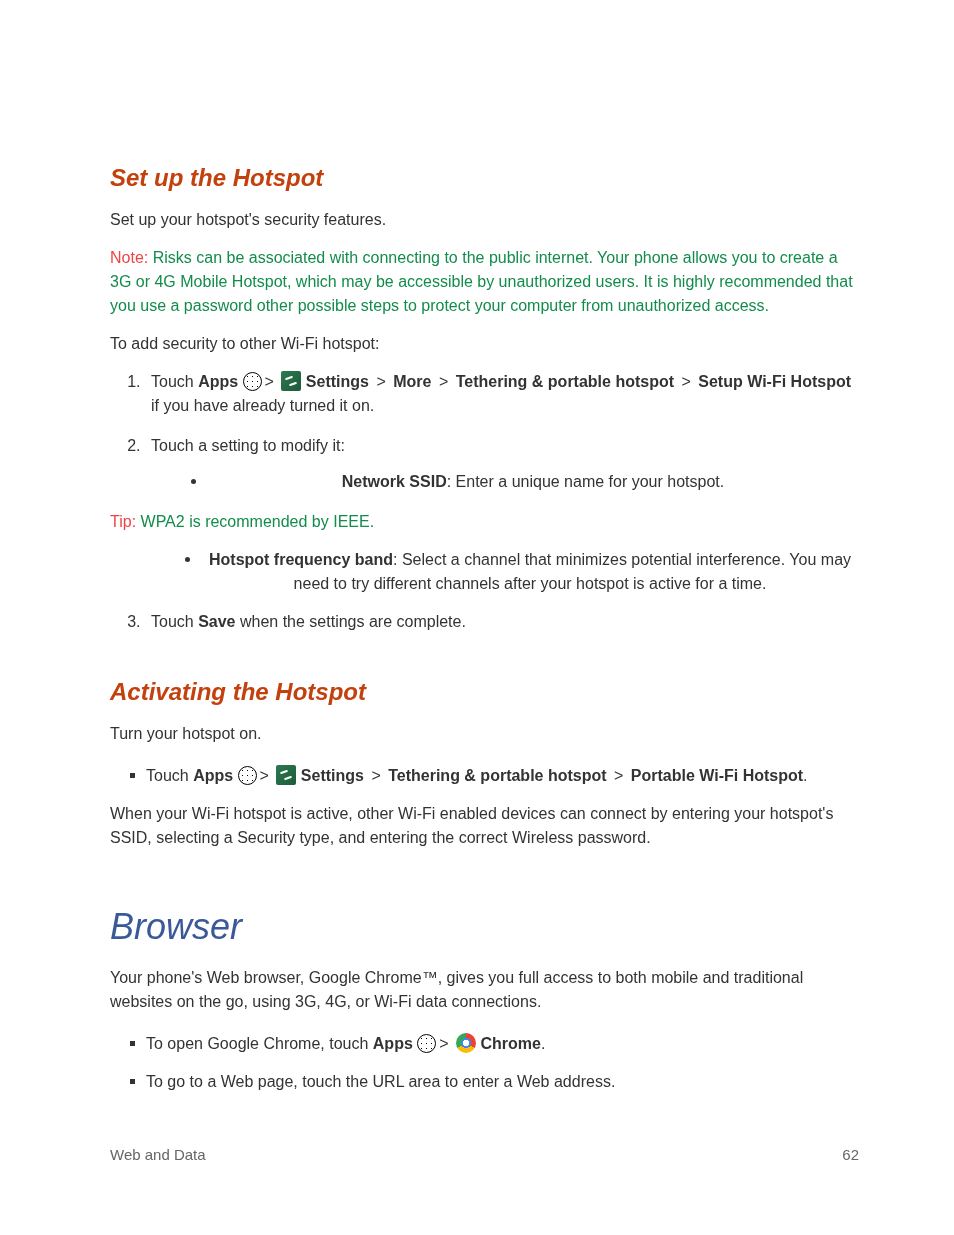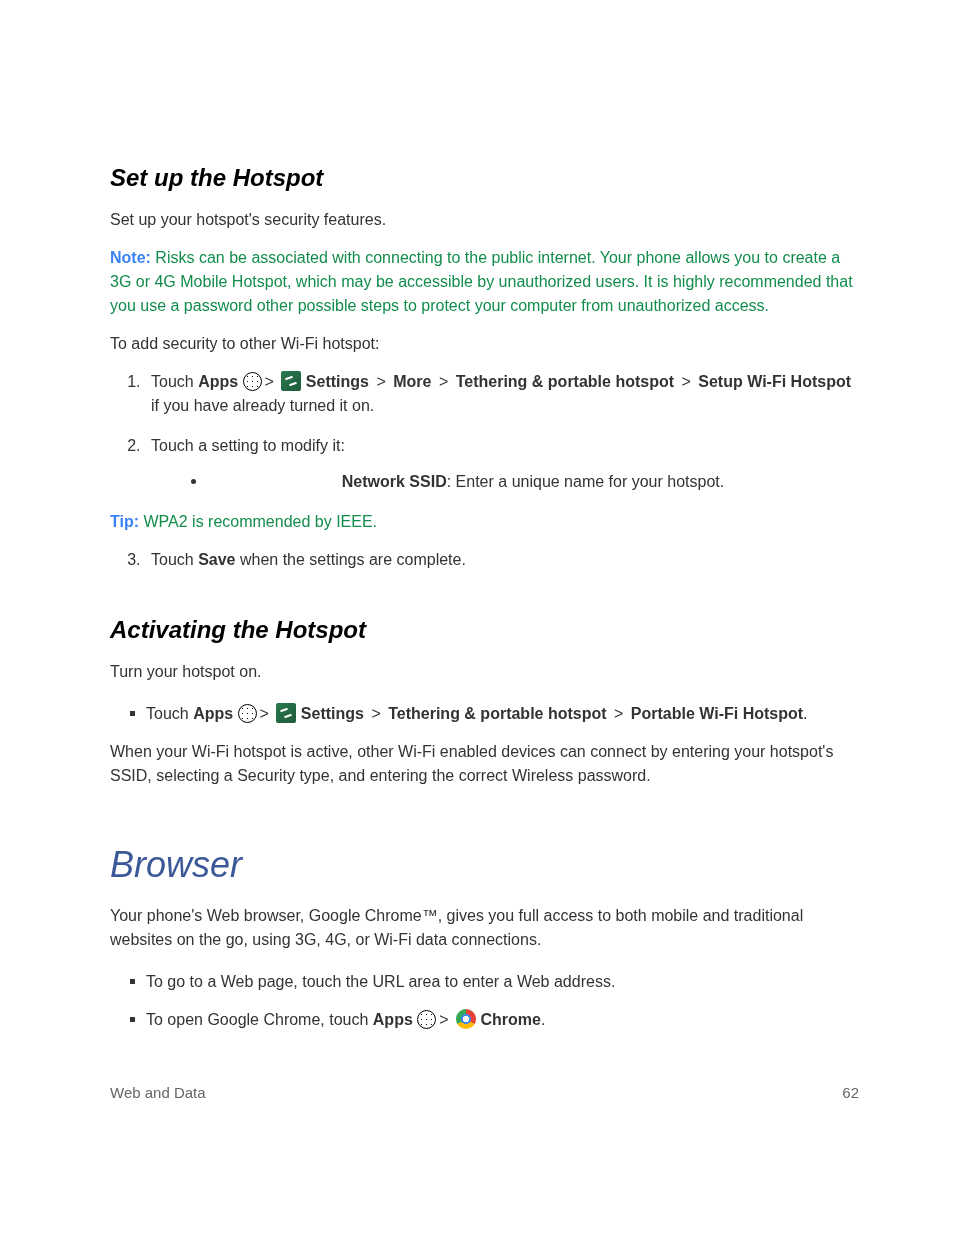--- a/index.html
+++ b/index.html
@@ -6,37 +6,37 @@
     body {
       font-family: Arial, Helvetica, sans-serif;
       font-size: 16px;
       line-height: 1.5;
       color: #333;
       width: 954px;
       padding: 160px 95px 70px 110px;
       background: #fff;
     }
     h2.section {
-      color: #000000;
+      color: #c2410c;
       font-style: italic;
       font-weight: bold;
       font-size: 24px;
       margin-bottom: 12px;
     }
     h1.major {
       color: #3B5998;
       font-style: italic;
       font-weight: normal;
       font-size: 36px;
       margin-top: 50px;
       margin-bottom: 12px;
     }
     p { margin-bottom: 14px; color: #333; }
     .green { color: #128C4B; }
-    .green-label { color: #3b82f6; font-weight: bold; }
+    .green-label { color: #ef4444; font-weight: normal; }
     ol { list-style: decimal; padding-left: 35px; margin-bottom: 14px; }
     ol > li { margin-bottom: 16px; padding-left: 6px; }
     ul.bullet { list-style: none; padding-left: 40px; margin-top: 12px; margin-bottom: 14px; text-align: center; }
     ul.bullet > li { position: relative; margin-bottom: 14px; padding-left: 16px; }
     ul.bullet > li::before {
       content: "";
       position: absolute;
       left: 0;
       top: 9px;
       width: 5px;
@@ -138,20 +138,23 @@
       </li>
     </ul>
   </li>
 </ol>
 
 <p>
   <span class="green-label">Tip:</span><span class="green">  WPA2 is recommended by IEEE.</span>
 </p>
 
 <ul class="bullet" style="padding-left:75px;">
+  <li>
+    <b>Hotspot frequency band</b><span>: Select a channel that minimizes potential interference. You may need to try different channels after your hotspot is active for a time.</span>
+  </li>
 </ul>
 
 <ol start="3">
   <li>
     <span>Touch </span><b>Save</b><span> when the settings are complete.</span>
   </li>
 </ol>
 
 <h2 class="section" style="margin-top:40px;">Activating the Hotspot</h2>
 <p>Turn your hotspot on.</p>
@@ -167,24 +170,24 @@
     <b>Portable Wi-Fi Hotspot</b>.
   </li>
 </ul>
 
 <p>When your Wi-Fi hotspot is active, other Wi-Fi enabled devices can connect by entering your hotspot's SSID, selecting a Security type, and entering the correct Wireless password.</p>
 
 <h1 class="major">Browser</h1>
 <p>Your phone's Web browser, Google Chrome™, gives you full access to both mobile and traditional websites on the go, using 3G, 4G, or Wi-Fi data connections.</p>
 
 <ul class="square">
-  <li>To go to a Web page, touch the URL area to enter a Web address.</li>
   <li>
     <span>To open Google Chrome, touch </span><b>Apps</b>
     <span class="icon-apps"></span><span class="gt">&gt;</span>
     <span class="icon-chrome"></span><b> Chrome</b>.
   </li>
+  <li>To go to a Web page, touch the URL area to enter a Web address.</li>
 </ul>
 
 <div class="footer">
   <span>Web and Data</span>
   <span>62</span>
 </div>
 
 </body></html>

